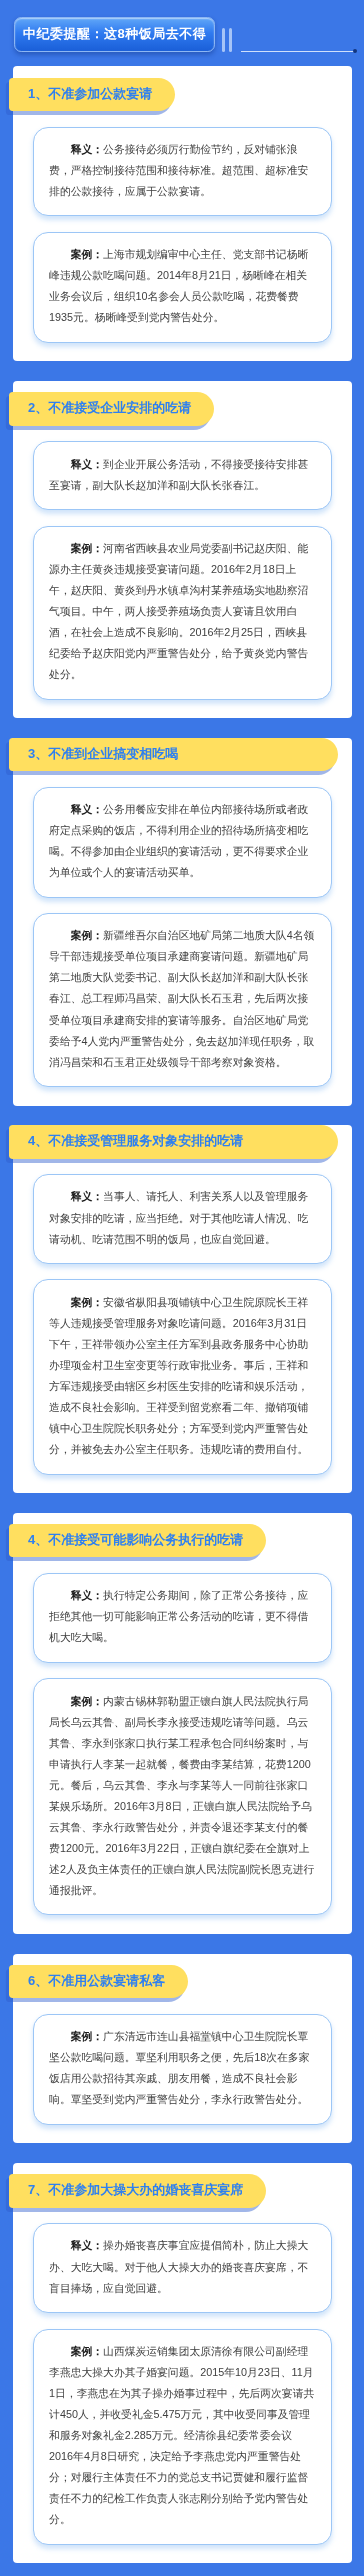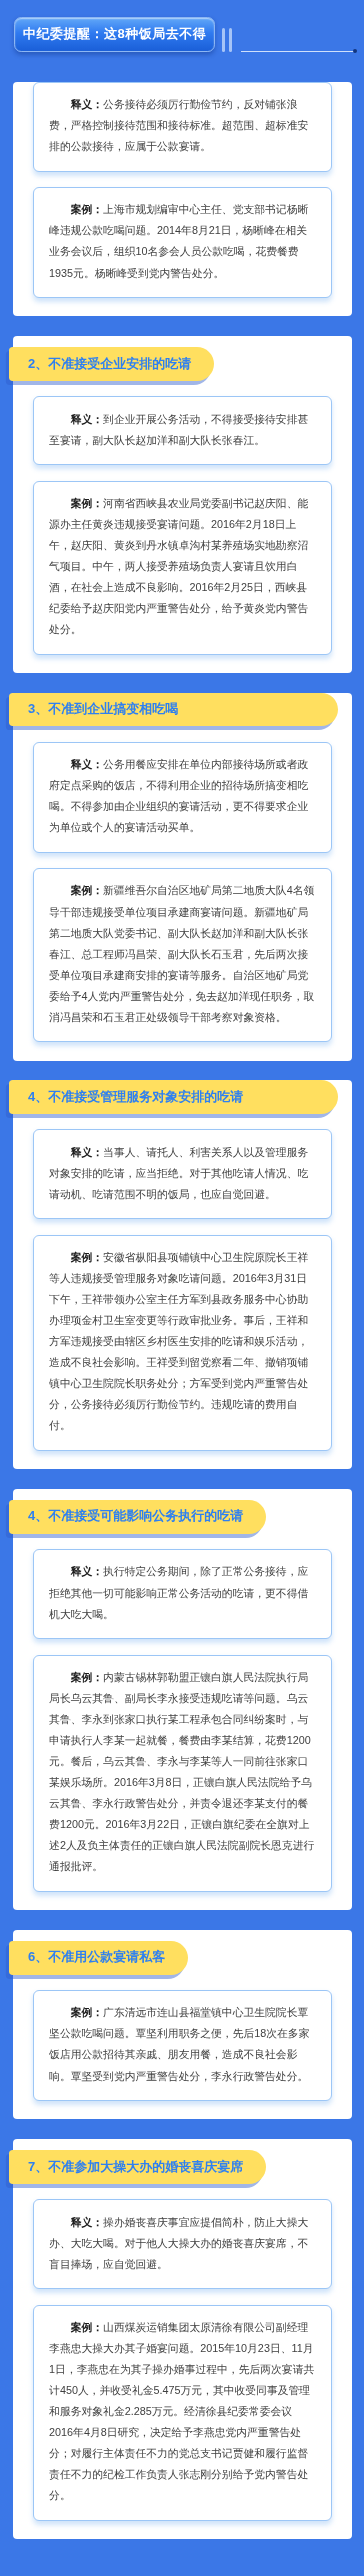--- a/index.html
+++ b/index.html
@@ -33,21 +33,21 @@
     margin:11.3px 0 0 -3.6px;
     background:#ffdf5f;color:#2f80f0;
     font-weight:bold;font-size:13px;line-height:1.15;
     padding:9.3px 23px 9.3px 18.5px;
     border-radius:4.1px 18.5px 18.5px 4.1px;
     box-shadow:-3.1px 4.1px 0 rgba(47,94,205,.45);
   }
   .pill.wide{display:block;margin-right:-2.1px;border-radius:4.1px 18.5px 18.5px 4.1px;}
   .box{
     margin:15.5px 19.6px 0;
-    border:1px solid #9cc6f6;border-radius:6px;
+    border:1px solid #9cc6f6;border-radius:15px;
     padding:11.3px 15.5px 13.4px;
     font-size:10.8px;line-height:1.95;color:#404040;
     box-shadow:0 3.1px 5.2px rgba(150,195,245,.45);
     background:#fff;
   }
   .box p{margin:0;text-indent:2em;}
   .lbl{color:#1d1d1d;font-weight:bold;}
 </style>
 </head>
 <body>
@@ -57,20 +57,21 @@
   <div class="bars">
     <div class="bar"></div>
     <div class="bar"></div>
   </div>
   <div class="hline">
     <div class="dot"></div>
   </div>
 </div>
 
 <div class="card">
+  <div class="pill">1、不准参加公款宴请</div>
   <div class="box">
     <p><b class="lbl">释义：</b><span>公务接待必须厉行勤俭节约，反对铺张浪费，严格控制接待范围和接待标准。超范围、超标准安排的公款接待，应属于公款宴请。</span></p>
   </div>
   <div class="box">
     <p><b class="lbl">案例：</b><span>上海市规划编审中心主任、党支部书记杨晰峰违规公款吃喝问题。2014年8月21日，杨晰峰在相关业务会议后，组织10名参会人员公款吃喝，花费餐费1935元。杨晰峰受到党内警告处分。</span></p>
   </div>
 </div>
 
 <div class="card">
   <div class="pill">2、不准接受企业安排的吃请</div>
@@ -91,21 +92,21 @@
     <p><b class="lbl">案例：</b><span>新疆维吾尔自治区地矿局第二地质大队4名领导干部违规接受单位项目承建商宴请问题。新疆地矿局第二地质大队党委书记、副大队长赵加洋和副大队长张春江、总工程师冯昌荣、副大队长石玉君，先后两次接受单位项目承建商安排的宴请等服务。自治区地矿局党委给予4人党内严重警告处分，免去赵加洋现任职务，取消冯昌荣和石玉君正处级领导干部考察对象资格。</span></p>
   </div>
 </div>
 
 <div class="card">
   <div class="pill wide">4、不准接受管理服务对象安排的吃请</div>
   <div class="box">
     <p><b class="lbl">释义：</b><span>当事人、请托人、利害关系人以及管理服务对象安排的吃请，应当拒绝。对于其他吃请人情况、吃请动机、吃请范围不明的饭局，也应自觉回避。</span></p>
   </div>
   <div class="box">
-    <p><b class="lbl">案例：</b><span>安徽省枞阳县项铺镇中心卫生院原院长王祥等人违规接受管理服务对象吃请问题。2016年3月31日下午，王祥带领办公室主任方军到县政务服务中心协助办理项金村卫生室变更等行政审批业务。事后，王祥和方军违规接受由辖区乡村医生安排的吃请和娱乐活动，造成不良社会影响。王祥受到留党察看二年、撤销项铺镇中心卫生院院长职务处分；方军受到党内严重警告处分，公务接待必须厉行勤俭节约。违规吃请的费用自付。</span></p>
+    <p><b class="lbl">案例：</b><span>安徽省枞阳县项铺镇中心卫生院原院长王祥等人违规接受管理服务对象吃请问题。2016年3月31日下午，王祥带领办公室主任方军到县政务服务中心协助办理项金村卫生室变更等行政审批业务。事后，王祥和方军违规接受由辖区乡村医生安排的吃请和娱乐活动，造成不良社会影响。王祥受到留党察看二年、撤销项铺镇中心卫生院院长职务处分；方军受到党内严重警告处分，并被免去办公室主任职务。违规吃请的费用自付。</span></p>
   </div>
 </div>
 
 <div class="card">
   <div class="pill">4、不准接受可能影响公务执行的吃请</div>
   <div class="box">
     <p><b class="lbl">释义：</b><span>执行特定公务期间，除了正常公务接待，应拒绝其他一切可能影响正常公务活动的吃请，更不得借机大吃大喝。</span></p>
   </div>
   <div class="box">
     <p><b class="lbl">案例：</b><span>内蒙古锡林郭勒盟正镶白旗人民法院执行局局长乌云其鲁、副局长李永接受违规吃请等问题。乌云其鲁、李永到张家口执行某工程承包合同纠纷案时，与申请执行人李某一起就餐，餐费由李某结算，花费1200元。餐后，乌云其鲁、李永与李某等人一同前往张家口某娱乐场所。2016年3月8日，正镶白旗人民法院给予乌云其鲁、李永行政警告处分，并责令退还李某支付的餐费1200元。2016年3月22日，正镶白旗纪委在全旗对上述2人及负主体责任的正镶白旗人民法院副院长恩克进行通报批评。</span></p>

